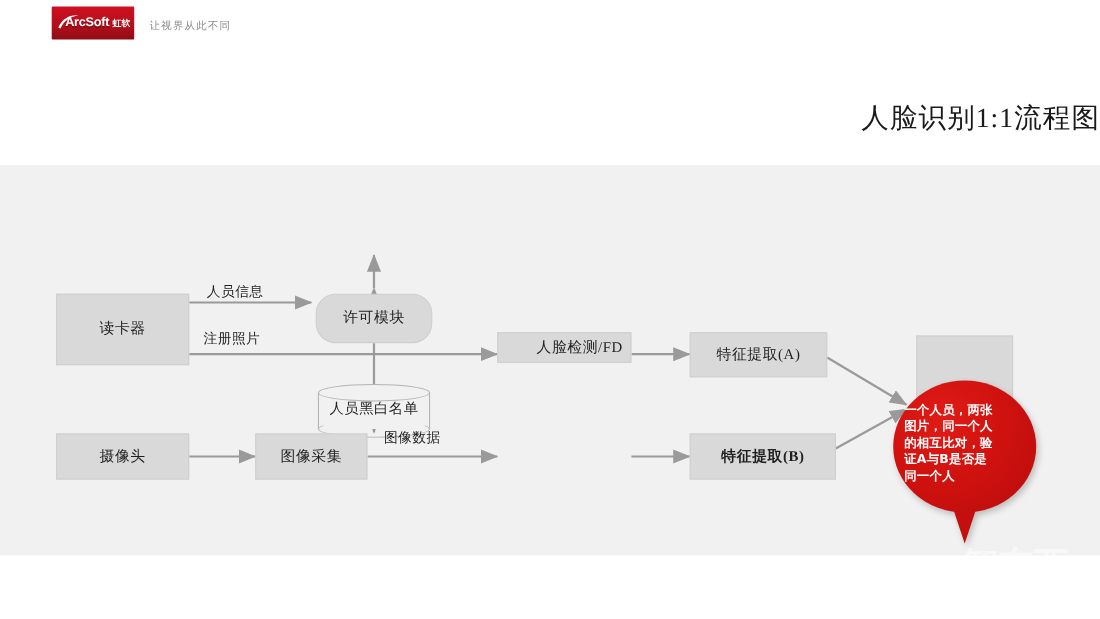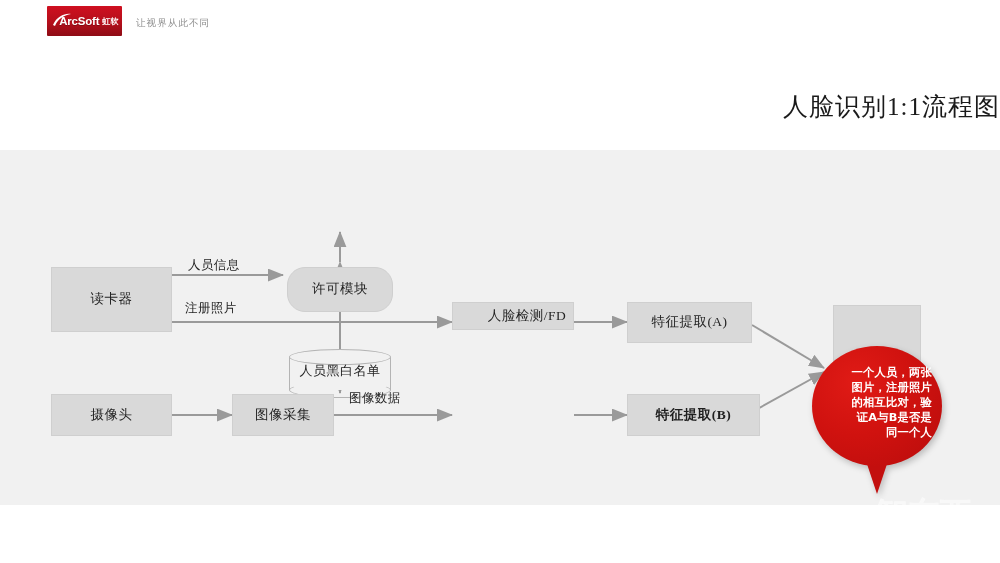--- a/index.html
+++ b/index.html
@@ -167,21 +167,21 @@
     left: 49px; top: 100px;
     width: 0; height: 0;
     border-left: 16px solid transparent;
     border-right: 16px solid transparent;
     border-top: 48px solid #c30f0e;
   }
   .callout-text {
     position: absolute;
     left: 10px; top: 20px;
     width: 110px;
-    text-align: right;
+    text-align: left;
     color: #ffffff;
     font-family: "DejaVu Sans", "Liberation Sans", sans-serif;
     font-size: 11.3px;
     font-weight: bold;
     line-height: 1.32;
     letter-spacing: 0.2px;
   }
 
   
   .watermark {
@@ -294,21 +294,21 @@
 
   <div class="edge-label" style="left:185px; top:150px;">注册照片</div>
 
   <div class="edge-label" style="left:349px; top:240px;">图像数据</div>
 
   <div class="callout">
     <div class="callout-tail"></div>
     <div class="callout-bubble"></div>
     <div class="callout-text">
       <div>一个人员，两张</div>
-      <div>图片，注册照片</div>
+      <div>图片，同一个人</div>
       <div>的相互比对，验</div>
       <div>证A与B是否是</div>
       <div>同一个人</div>
     </div>
   </div>
 
 </div>
 
 <div class="watermark">
   <div class="wm-text">智东西</div>

